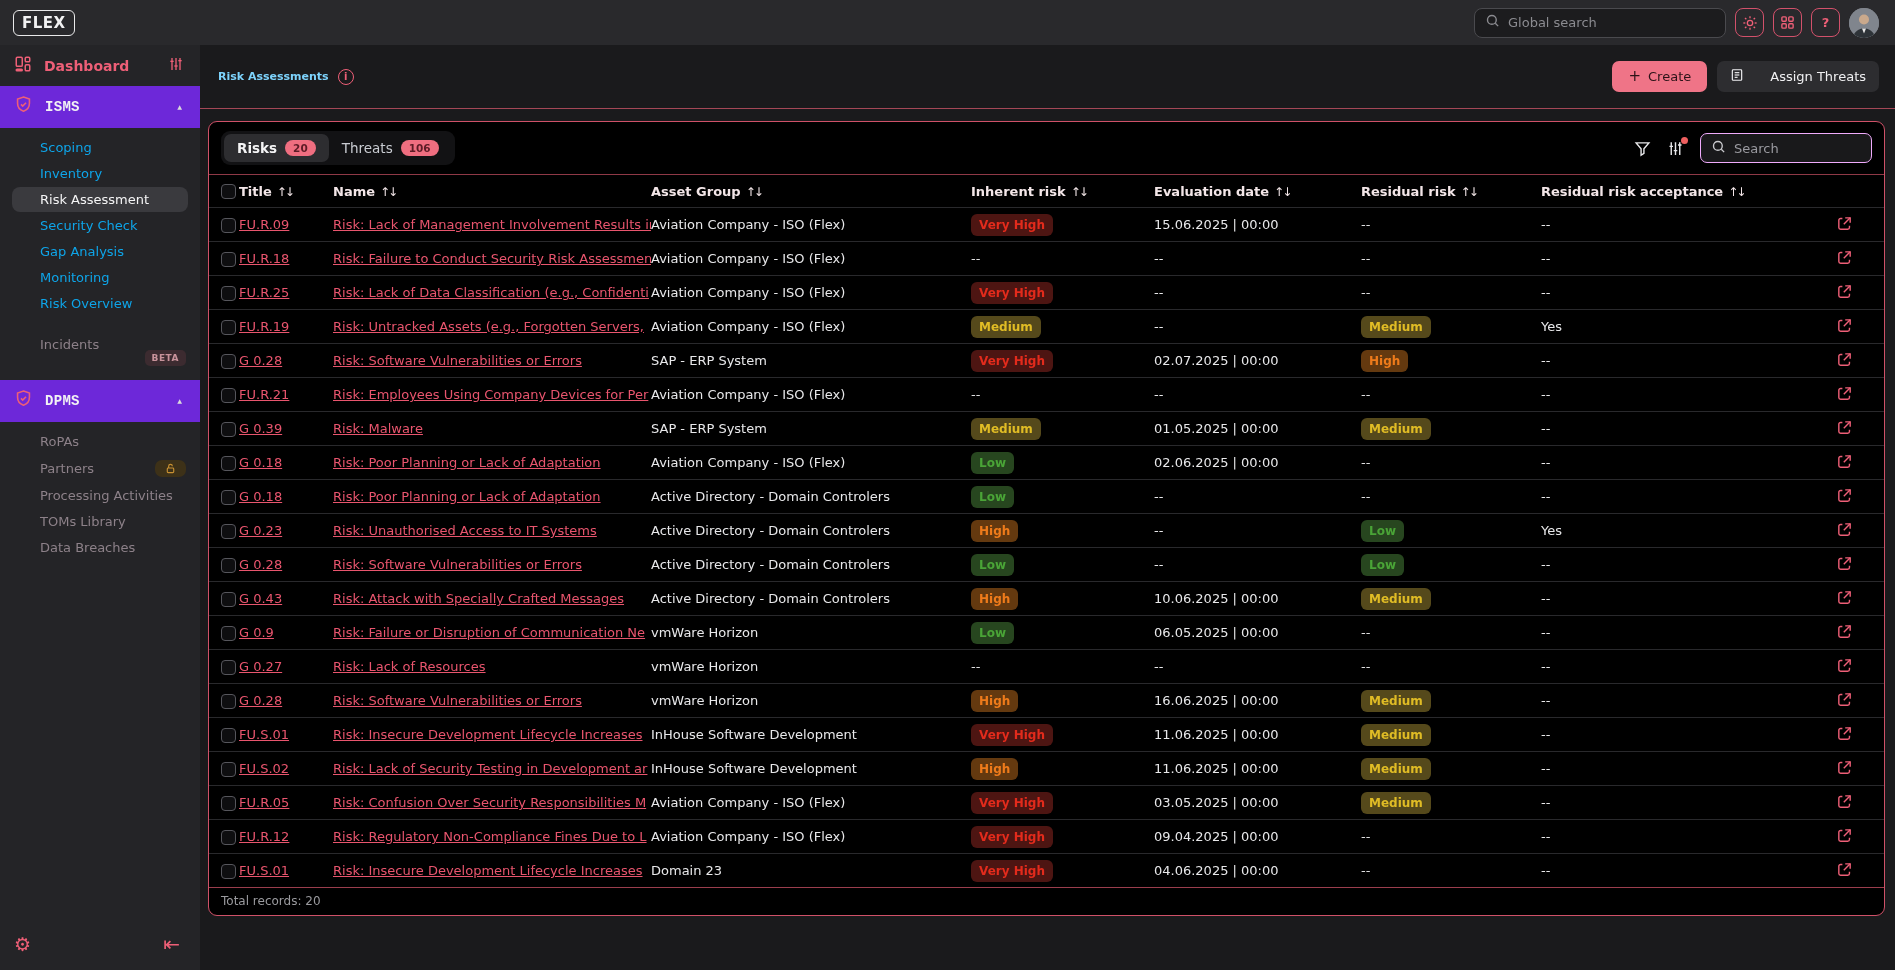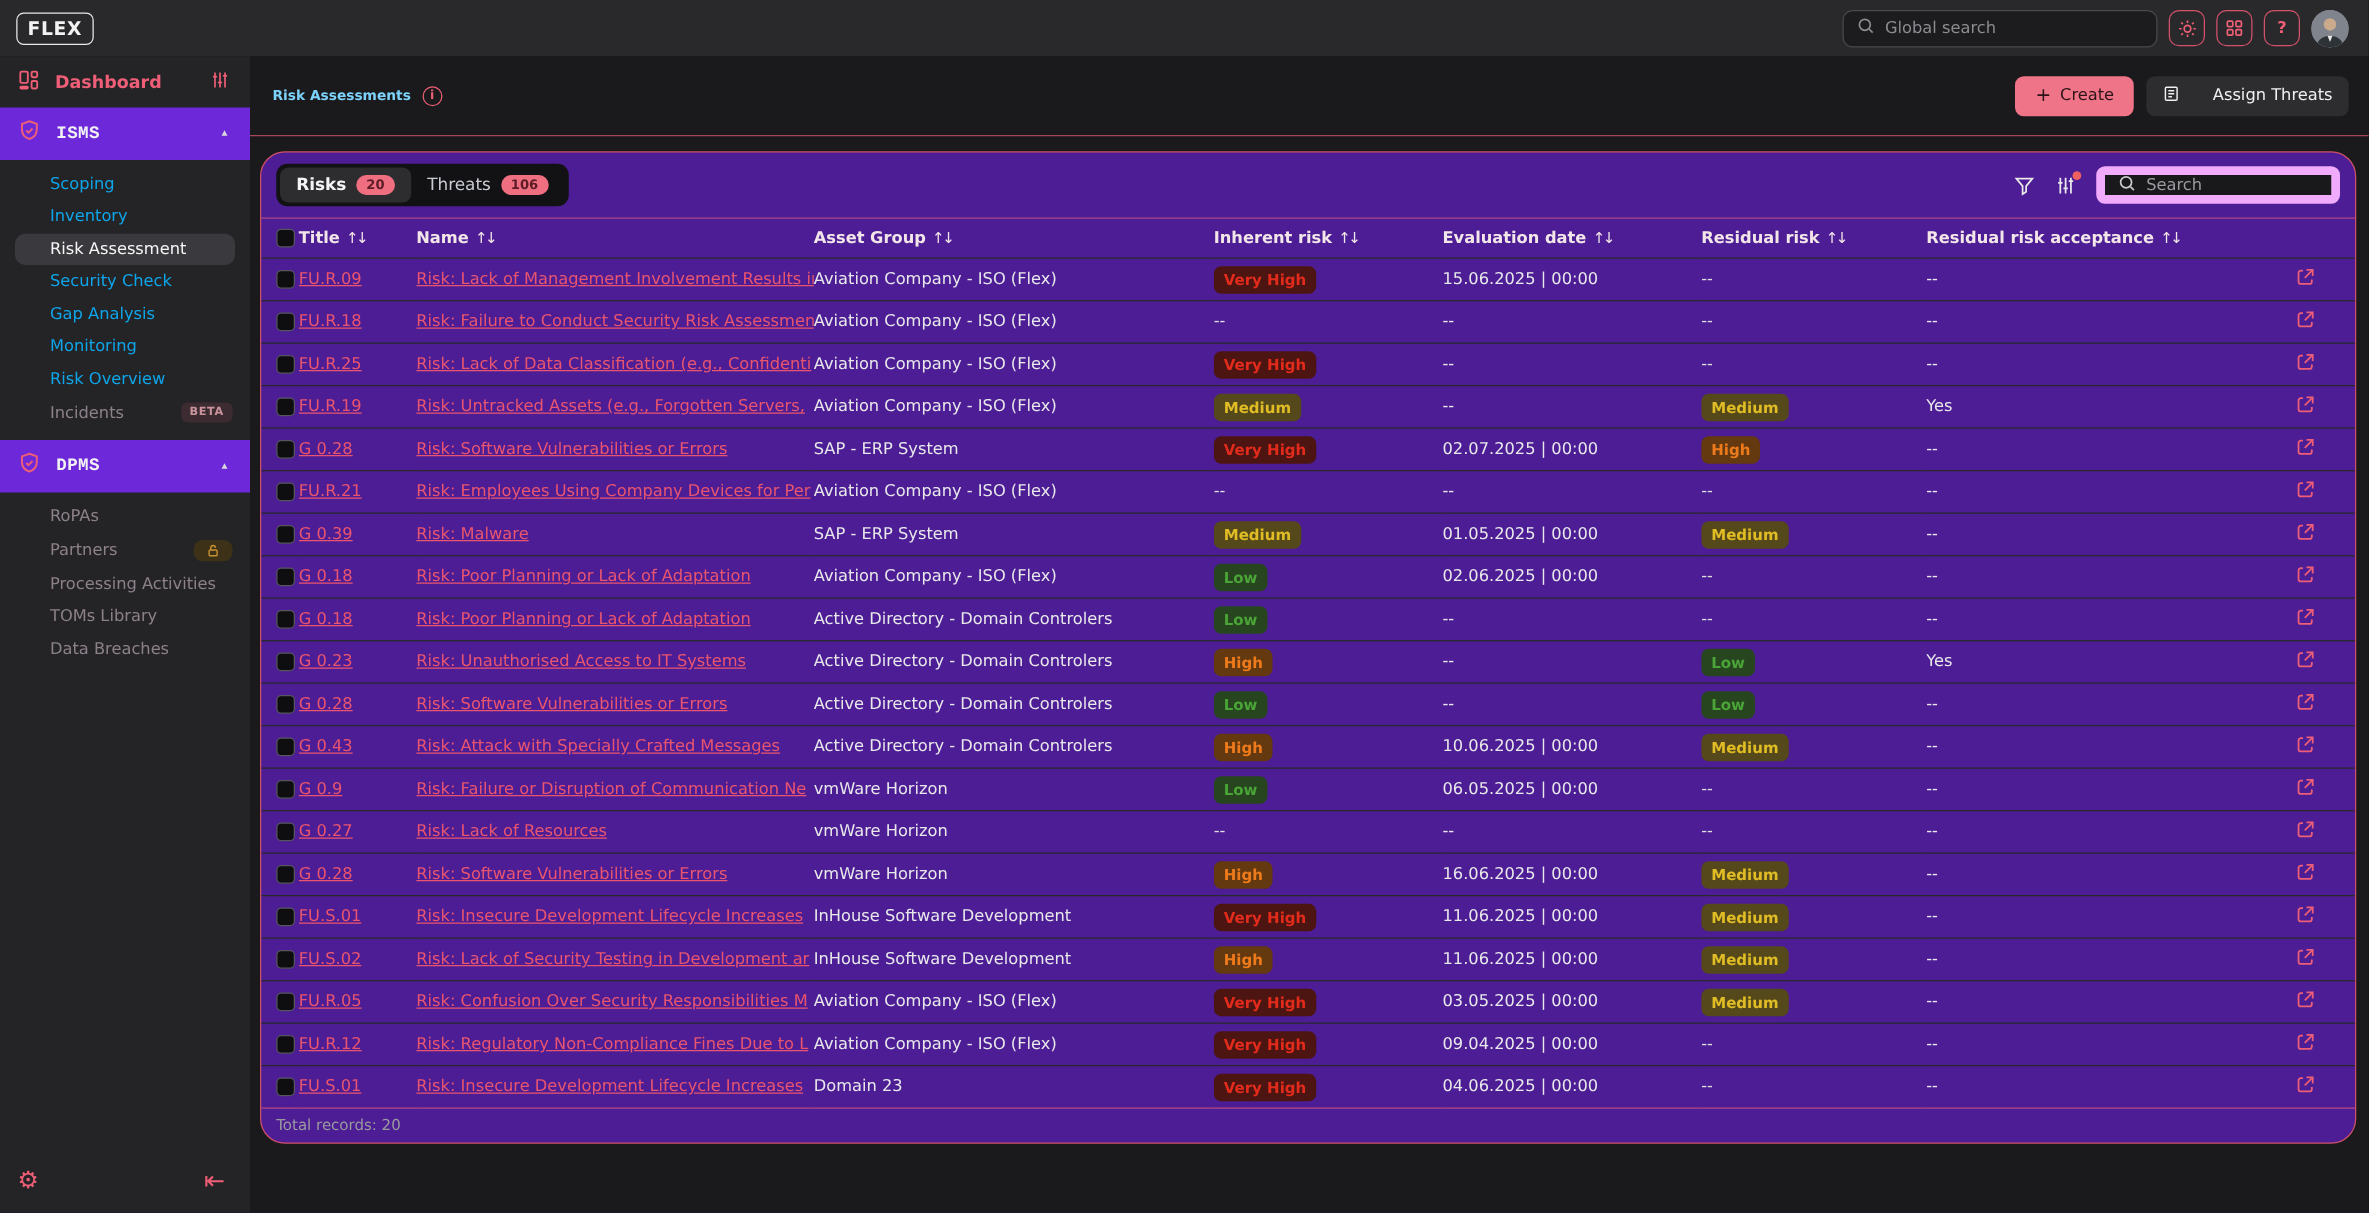--- a/index.html
+++ b/index.html
@@ -24,47 +24,47 @@
   
   .nav-top-item { display:flex; align-items:center; gap:12px; padding:10px 16px 9px 14px; }
   .nav-top-item .lbl { color:#ee5f77; font-weight:bold; font-size:14px; flex:1; }
   .nav-group-header { display:flex; align-items:center; gap:12px; background:#6d28d9; padding:9px 18px 9px 14px;font-family:Liberation Mono, monospace; }
   .nav-group-header .lbl { color:#f2f2f4; font-weight:bold; font-size:14px; flex:1; letter-spacing:.3px; }
   .chev { color:#d9d9dc; font-size:8px; }
   .nav-items { padding:6px 0 8px; }
   .nav-item { display:flex; align-items:center; font-size:13px; color:#0ea5e9; padding:5px 14px 5px 40px; margin:1px 0; cursor:pointer; }
   .nav-item.active { background:#3a3a3e; border-radius:8px; margin:1px 12px; padding-left:28px; color:#f5f5f6; }
   .nav-item.dimmed { color:#8d8189; }
-  .beta-badge { margin-left:auto; background:#3c2b30; color:#c8939b; font-size:9px; font-weight:bold; border-radius:5px; padding:3px 7px; letter-spacing:.5px; }
+  .beta-badge { margin-left:auto; background:#3c2b30; color:#c8939b; font-size:9px; font-weight:bold; border-radius:5px; padding:3px 7px; letter-spacing:.5px;margin-top:28px; }
   .lock-badge { margin-left:auto; background:#3d3118; border-radius:7px; padding:3px 10px; display:flex; align-items:center; }
   .sidebar-footer { margin-top:auto; display:flex; align-items:center; justify-content:space-between; padding:12px 20px 16px 14px; }
   .gear { color:#ee5f77; font-size:19px; line-height:1; cursor:pointer; }
   .collapse { color:#ee5f77; font-size:20px; line-height:1; cursor:pointer; }
 
   
   .page-header { height:64px; display:flex; align-items:center; justify-content:space-between; padding:0 16px 0 18px; border-bottom:1px solid rgba(238,95,119,.65); }
   .page-title-wrap { display:flex; align-items:center; gap:9px; }
   .page-title { color:#7dd3fc; font-size:11px; font-weight:bold; }
   .info-circle { width:16px; height:16px; border:1.5px solid #ee5f77; border-radius:50%; color:#ee5f77; font-size:10px; display:flex; align-items:center; justify-content:center; font-weight:bold; }
   .header-actions { display:flex; gap:10px; }
   .btn-create { background:#ef7487; color:#2c1318; border:none; border-radius:7px; font-size:13px; padding:7px 16px; display:flex; align-items:center; gap:7px; cursor:pointer; font-family:inherit; }
   .btn-create .plus { font-size:15px; line-height:1; }
   .btn-secondary { background:#2d2d30; color:#f0f0f2; border:none; border-radius:7px; font-size:13px; padding:7px 13px; display:flex; align-items:center; gap:26px; cursor:pointer; font-family:inherit; }
 
   
-  .panel { margin:12px 10px 0 8px; border:1px solid #cf5168; border-radius:20px; background:#4c1d95; overflow:hidden; }
+  .panel { margin:12px 10px 0 8px; border:1px solid #cf5168; border-radius:9px; background:#000000; overflow:hidden; }
   .panel-toolbar { display:flex; align-items:center; justify-content:space-between; padding:9px 12px; border-bottom:1px solid rgba(238,95,119,.6); }
   .tab-group { background:#121214; border-radius:9px; padding:3px; display:flex; }
   .tab { display:flex; align-items:center; gap:8px; padding:6px 13px; border-radius:7px; font-size:13.5px; color:#c9ccd2; cursor:pointer; }
   .tab.active { background:#2d2d30; color:#f4f4f5; font-weight:bold; }
   .count-badge { background:#ef6e80; color:#5d1c26; font-size:10.5px; font-weight:bold; border-radius:9px; padding:2px 8px; }
   .toolbar-right { display:flex; align-items:center; gap:16px; }
   .tool-icon { position:relative; color:#e8e8ea; display:flex; cursor:pointer; }
   .red-dot { position:absolute; top:-3px; right:-4px; width:7px; height:7px; border-radius:50%; background:#ee5f5f; }
-  .panel-search { display:flex; align-items:center; gap:8px; width:195px; height:30px; border:7px solid #f0abfc; border-radius:7px; padding:0 10px; background:#19191b; }
+  .panel-search { display:flex; align-items:center; gap:8px; width:172px; height:30px; border:1px solid #f0abfc; border-radius:7px; padding:0 10px; background:#19191b; }
   .panel-search input { background:transparent; border:none; outline:none; color:#cfcfd2; font-size:13px; width:100%; font-family:inherit; }
   .panel-search input::placeholder { color:#9a9aa0; }
 
   
   table { width:100%; border-collapse:collapse; table-layout:fixed; }
   col.c-check{width:30px;} col.c-title{width:94px;} col.c-name{width:318px;} col.c-asset{width:320px;}
   col.c-inherent{width:183px;} col.c-date{width:207px;} col.c-residual{width:180px;} col.c-accept{width:auto;} col.c-open{width:48px;}
   thead th { text-align:left; font-size:13px; font-weight:bold; color:#f3e6e8; padding:8px 4px 8px 0; white-space:nowrap; }
   thead th.first { padding-left:12px; }
   .sort { letter-spacing:-2px; margin-left:5px; font-weight:normal; font-size:12px; }

